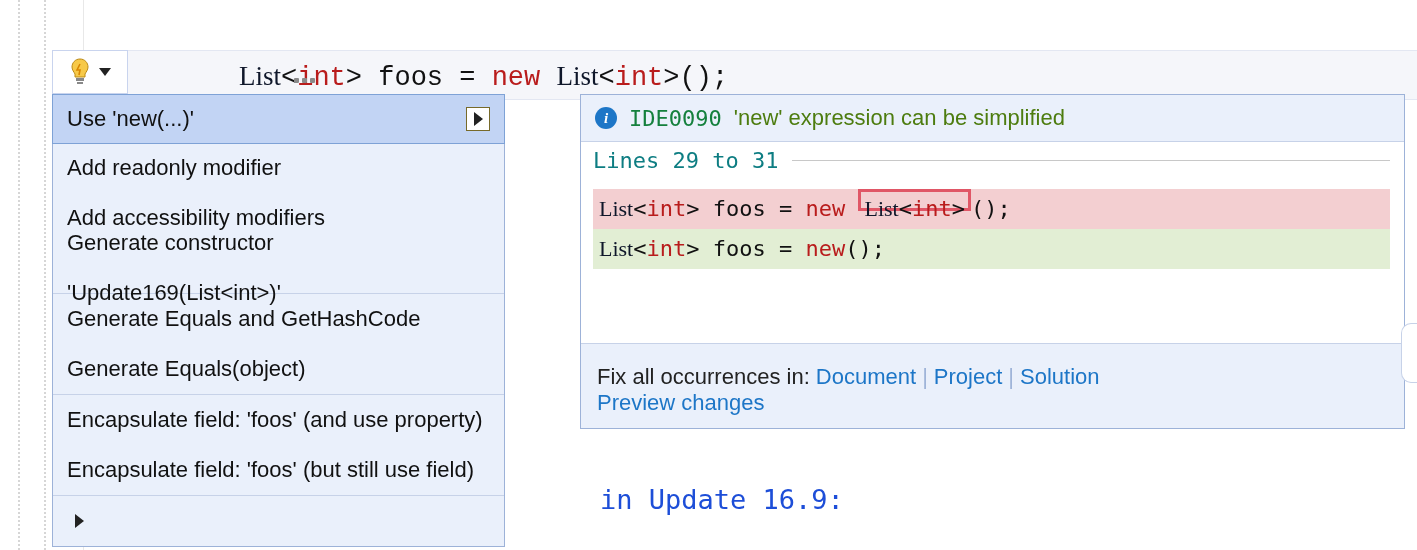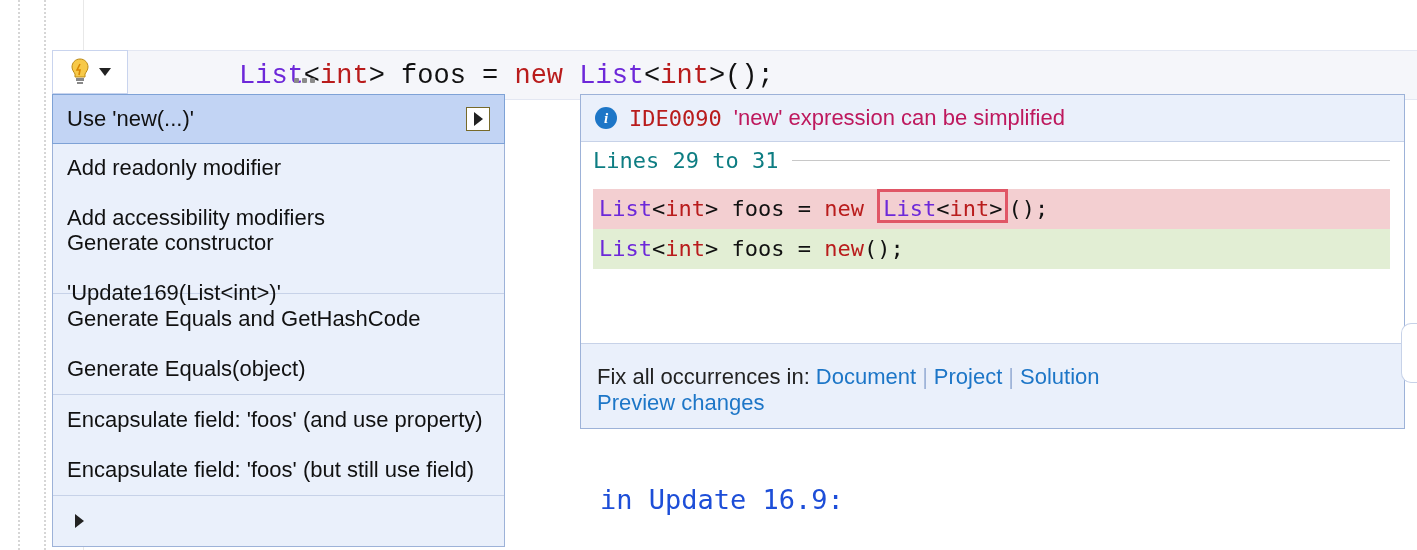--- a/index.html
+++ b/index.html
@@ -11,21 +11,21 @@
   .line-num { height: 50px; line-height: 50px; text-align: right; padding-right: 6px; font-size: 24px; color: #2b91af; font-family: Consolas, monospace; }
   
   .margin-col { width: 84px; position: relative; background: #fff; }
   .margin-col::after { content:""; position:absolute; right:0; top:0; bottom:0; width:1px; background:#e8e8e8; }
   .indent-guides { position:absolute; top:0; bottom:0; left:0; right:0; pointer-events:none; }
   .indent-guides .g { position:absolute; top:0; bottom:0; width:0; border-left:2px dotted #d6d6d6; }
   
   .code-area { flex:1; position:relative; font-family: Consolas, "Courier New", monospace; font-size: 27px; }
   .code-line { height:50px; line-height:50px; white-space: pre; padding-left: 155px; }
   .hl-line { background: #f5f6fa; border-top:1px solid #e3e7f2; border-bottom:1px solid #e3e7f2; }
-  .tk-type { color:#6d28d9; } .tk-kw { color:#b91c1c; } .tk-plain { color:#111; } .tk-comment { color:#1d4ed8; }
+  .tk-type { color:#0f172a;font-family:Liberation Serif, serif; } .tk-kw { color:#b91c1c; } .tk-plain { color:#111; } .tk-comment { color:#1d4ed8; }
   
   .three-dots { position:absolute; left:294px; top:78px; display:flex; gap:3px; }
   .three-dots span { width:5px; height:5px; background:#8a8a8a; border-radius:1px; }
   
   
   .bulb-btn { position:absolute; left:52px; top:50px; width:76px; height:44px; background:#fff; border:1px solid #c9d4ee; display:flex; align-items:center; justify-content:center; gap:8px; }
   .bulb { width:22px; height:28px; position:relative; }
   .bulb svg { width:22px; height:28px; display:block; }
   .caret-down { width:0; height:0; border-left:6px solid transparent; border-right:6px solid transparent; border-top:8px solid #222; }
   
@@ -35,31 +35,31 @@
   .qa-item.sel { background:#c2d4f4; border:1px solid #7ea2d6; margin:-1px; }
   .qa-sep { height:0; border-top:1px solid #c7d2e8; margin:0; }
   .qa-sub-ind { width:24px; height:24px; display:flex; align-items:center; justify-content:center; }
   .qa-sub-ind.boxed { border:1px solid #776a2a; background:#fff; }
   .tri-right { width:0; height:0; border-top:7px solid transparent; border-bottom:7px solid transparent; border-left:9px solid #222; }
   
   
   .preview { position:absolute; left:580px; top:94px; right:12px; background:#fff; border:1px solid #9db2d8; font-size:22px; }
   .prev-header { display:flex; align-items:center; gap:12px; background:#eaf0fb; border-bottom:1px solid #c7d2e8; padding:10px 14px; font-family: Consolas, monospace; }
   .info-icon { width:22px; height:22px; border-radius:50%; background:#1d76c7; color:#fff; display:flex; align-items:center; justify-content:center; font-family:Georgia, serif; font-style:italic; font-size:15px; font-weight:bold; }
-  .ide-code { color:#b91c1c; }
-  .ide-msg { color:#be185d; font-family:"Segoe UI", Arial, sans-serif;text-align:center; }
+  .ide-code { color:#15803d; }
+  .ide-msg { color:#4d7c0f; font-family:"Segoe UI", Arial, sans-serif;text-align:center; }
   
   .prev-body { padding:0 14px 14px 12px; font-family: Consolas, monospace; }
   .range-row { display:flex; align-items:center; gap:14px; color:#0d7d82; padding:6px 0 16px 0; }
   .range-row .rule { flex:1; height:0; border-top:1px solid #c8c8c8; }
   
   .diff-line { white-space: pre; height:40px; line-height:40px; padding:0 6px; }
   .diff-del { background:#f3cfd1; }
   .diff-add { background:#e2eed4; }
-  .del-box { border:3px solid #e05666; display:inline-block; line-height:34px; height:34px; vertical-align: baseline; padding:0 3px; }
+  .del-box { border:3px solid #e05666; display:inline-block; line-height:34px; height:22px; vertical-align: baseline; padding:0 3px; }
   
   .prev-gap { height:60px; }
   .prev-footer { border-top:1px solid #c7d2e8; background:#eaf0fb; padding:12px 16px; font-size:22px; color:#222; font-family:"Segoe UI", Arial, sans-serif; }
   .link { color:#1d76c7; }
   .link-sep { color:#9fb4d9; padding:0 6px; }
   
   .comment-line { position:absolute; left:600px; top:484px; font-family: Consolas, monospace; font-size:27px; }
   
   .lens-bubble { position:absolute; right:0; top:323px; width:16px; height:60px; border:1px solid #c7d2e8; border-right:none; border-top-left-radius:10px; border-bottom-left-radius:10px; background:#fff; }
 </style>

